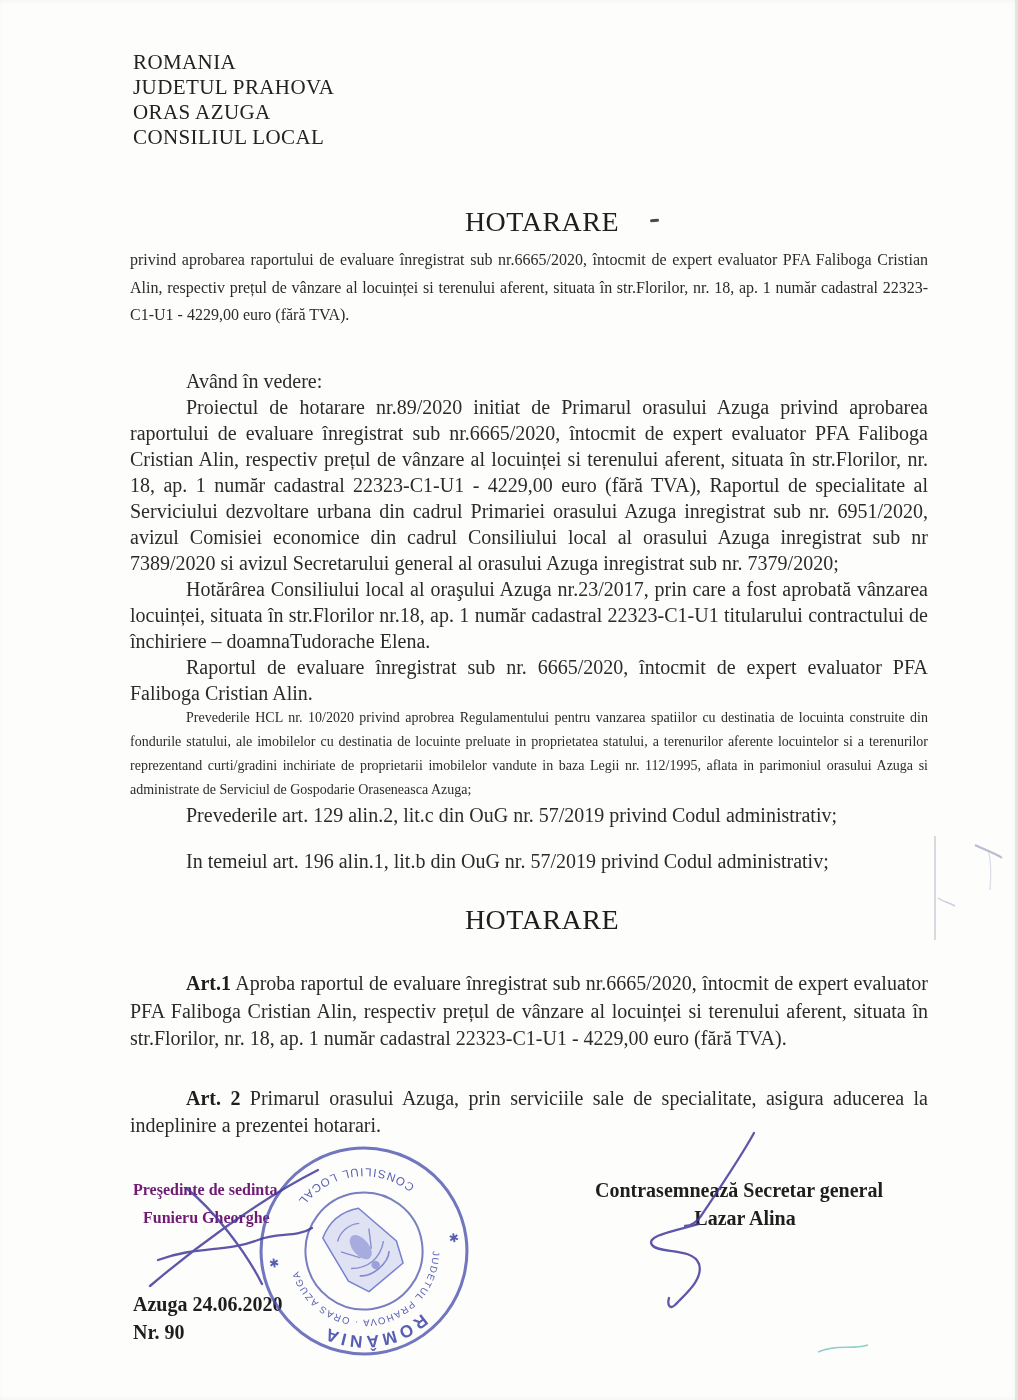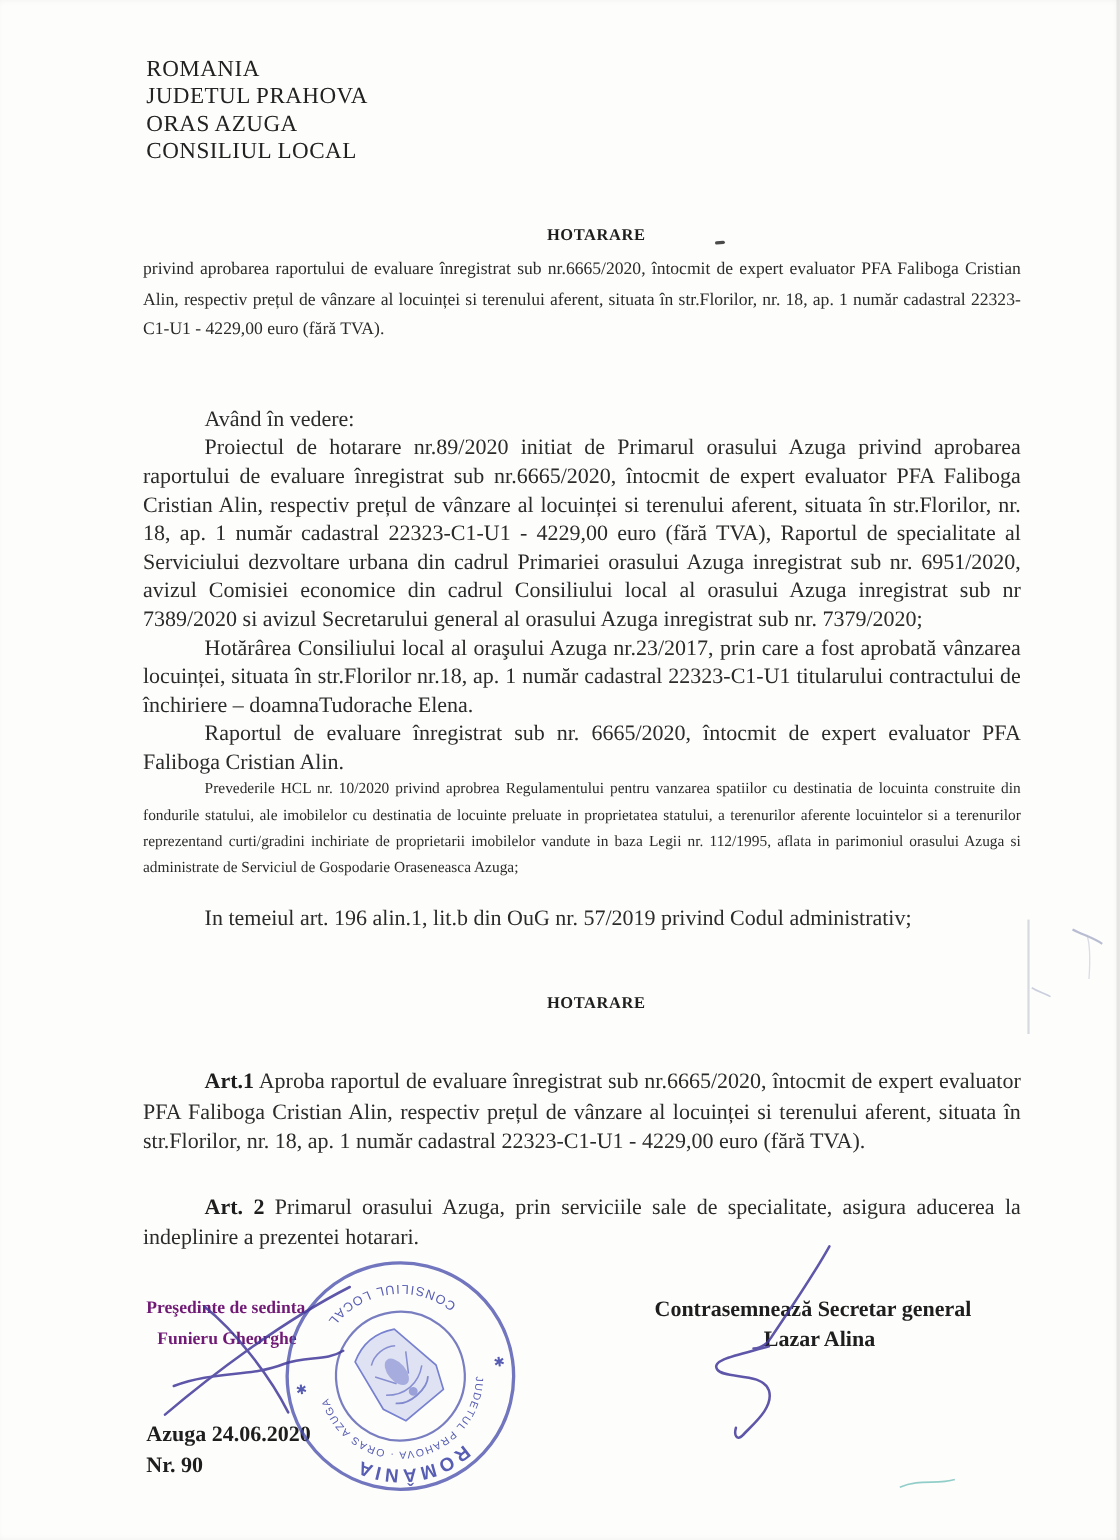--- a/index.html
+++ b/index.html
@@ -7,21 +7,21 @@
     position:relative;
     width:1018px;height:1400px;
     background:#fdfdfb;
     font-family:"Liberation Serif","DejaVu Serif",serif;
     color:#2b2b2b;
     overflow:hidden;
     box-shadow:inset -2px 0 6px rgba(0,0,0,.05);
   }
   .letterhead{position:absolute;top:50px;left:133px;font-weight:normal;font-size:21px;line-height:25px;color:#222;letter-spacing:.4px;}
   .title-block{position:absolute;top:206px;left:130px;width:798px;}
-  .doc-heading{text-align:center;font-weight:bold;font-size:15px;color:#1e1e1e;letter-spacing:.5px;padding-left:26px;margin:0;}
+  .doc-heading{text-align:center;font-weight:normal;font-size:28px;color:#1e1e1e;letter-spacing:.5px;padding-left:26px;margin:0;}
   .subtitle{margin:8px 0 0 0;font-size:16px;line-height:27.5px;text-align:justify;}
   .preamble{position:absolute;top:368px;left:130px;width:798px;font-size:20px;line-height:26px;}
   .preamble p{margin:0;text-indent:56px;text-align:justify;}
   .lead{text-align:left;}
   .small{font-size:14px;line-height:24px;}
   .mt{margin-top:20px !important;}
   .enacting{position:absolute;top:878px;left:130px;width:798px;font-size:20px;}
   .enacting-clause{font-weight:bold;margin:0;padding-left:42px;color:#1e1e1e;}
   .enacting-title{margin:26px 0 0 0;}
   .articles{position:absolute;top:970px;left:130px;width:798px;font-size:20px;line-height:27.5px;}
@@ -55,20 +55,21 @@
     <p class="doc-heading">HOTARARE</p>
     <p class="subtitle">privind aprobarea raportului de evaluare înregistrat sub nr.6665/2020, întocmit de expert evaluator PFA Faliboga Cristian Alin, respectiv  prețul de vânzare al locuinței si terenului aferent,  situata în str.Florilor, nr. 18, ap. 1 număr cadastral  22323-C1-U1 - 4229,00 euro (fără TVA).</p>
   </div>
 
   <div class="preamble">
     <p class="lead">Având în vedere:</p>
     <p>Proiectul de hotarare nr.89/2020 initiat de Primarul orasului Azuga privind aprobarea raportului de evaluare înregistrat sub nr.6665/2020, întocmit de expert evaluator PFA Faliboga Cristian Alin, respectiv prețul de vânzare al locuinței si terenului aferent, situata în str.Florilor, nr. 18, ap. 1 număr cadastral 22323-C1-U1 - 4229,00 euro (fără TVA), Raportul de specialitate al Serviciului dezvoltare urbana din cadrul Primariei orasului Azuga inregistrat sub nr. 6951/2020, avizul Comisiei economice din cadrul Consiliului local al orasului Azuga inregistrat sub nr 7389/2020 si avizul Secretarului general al orasului Azuga inregistrat sub nr. 7379/2020;</p>
     <p>Hotărârea Consiliului local al oraşului Azuga nr.23/2017, prin care a fost aprobată vânzarea locuinței, situata în str.Florilor nr.18, ap. 1 număr cadastral 22323-C1-U1 titularului contractului de închiriere – doamnaTudorache Elena.</p>
     <p>Raportul de evaluare înregistrat sub nr. 6665/2020, întocmit de expert evaluator PFA Faliboga Cristian Alin.</p>
     <p class="small">Prevederile HCL nr. 10/2020 privind aprobrea Regulamentului pentru vanzarea spatiilor cu destinatia de locuinta construite din fondurile statului, ale imobilelor cu destinatia de locuinte preluate in proprietatea statului, a terenurilor aferente locuintelor si a terenurilor reprezentand curti/gradini inchiriate de proprietarii imobilelor vandute in baza Legii nr. 112/1995, aflata in parimoniul orasului Azuga si administrate de Serviciul de Gospodarie Oraseneasca Azuga;</p>
+    <p>Prevederile art. 129 alin.2, lit.c din OuG nr. 57/2019 privind Codul administrativ;</p>
     <p class="mt">In temeiul art. 196 alin.1, lit.b din OuG nr. 57/2019 privind Codul administrativ;</p>
   </div>
 
   <div class="enacting">
     <p class="doc-heading enacting-title">HOTARARE</p>
   </div>
 
   <div class="articles">
     <p><span class="art-label">Art.1</span> <span>Aproba  raportul de evaluare înregistrat sub nr.6665/2020, întocmit de expert evaluator PFA Faliboga Cristian Alin, respectiv prețul de vânzare al locuinței si terenului aferent, situata în str.Florilor, nr. 18, ap. 1 număr cadastral 22323-C1-U1 - 4229,00 euro (fără TVA).</span></p>
     <p><span class="art-label">Art. 2</span> <span>Primarul orasului Azuga, prin serviciile sale de specialitate, asigura aducerea la indeplinire a prezentei hotarari.</span></p>

